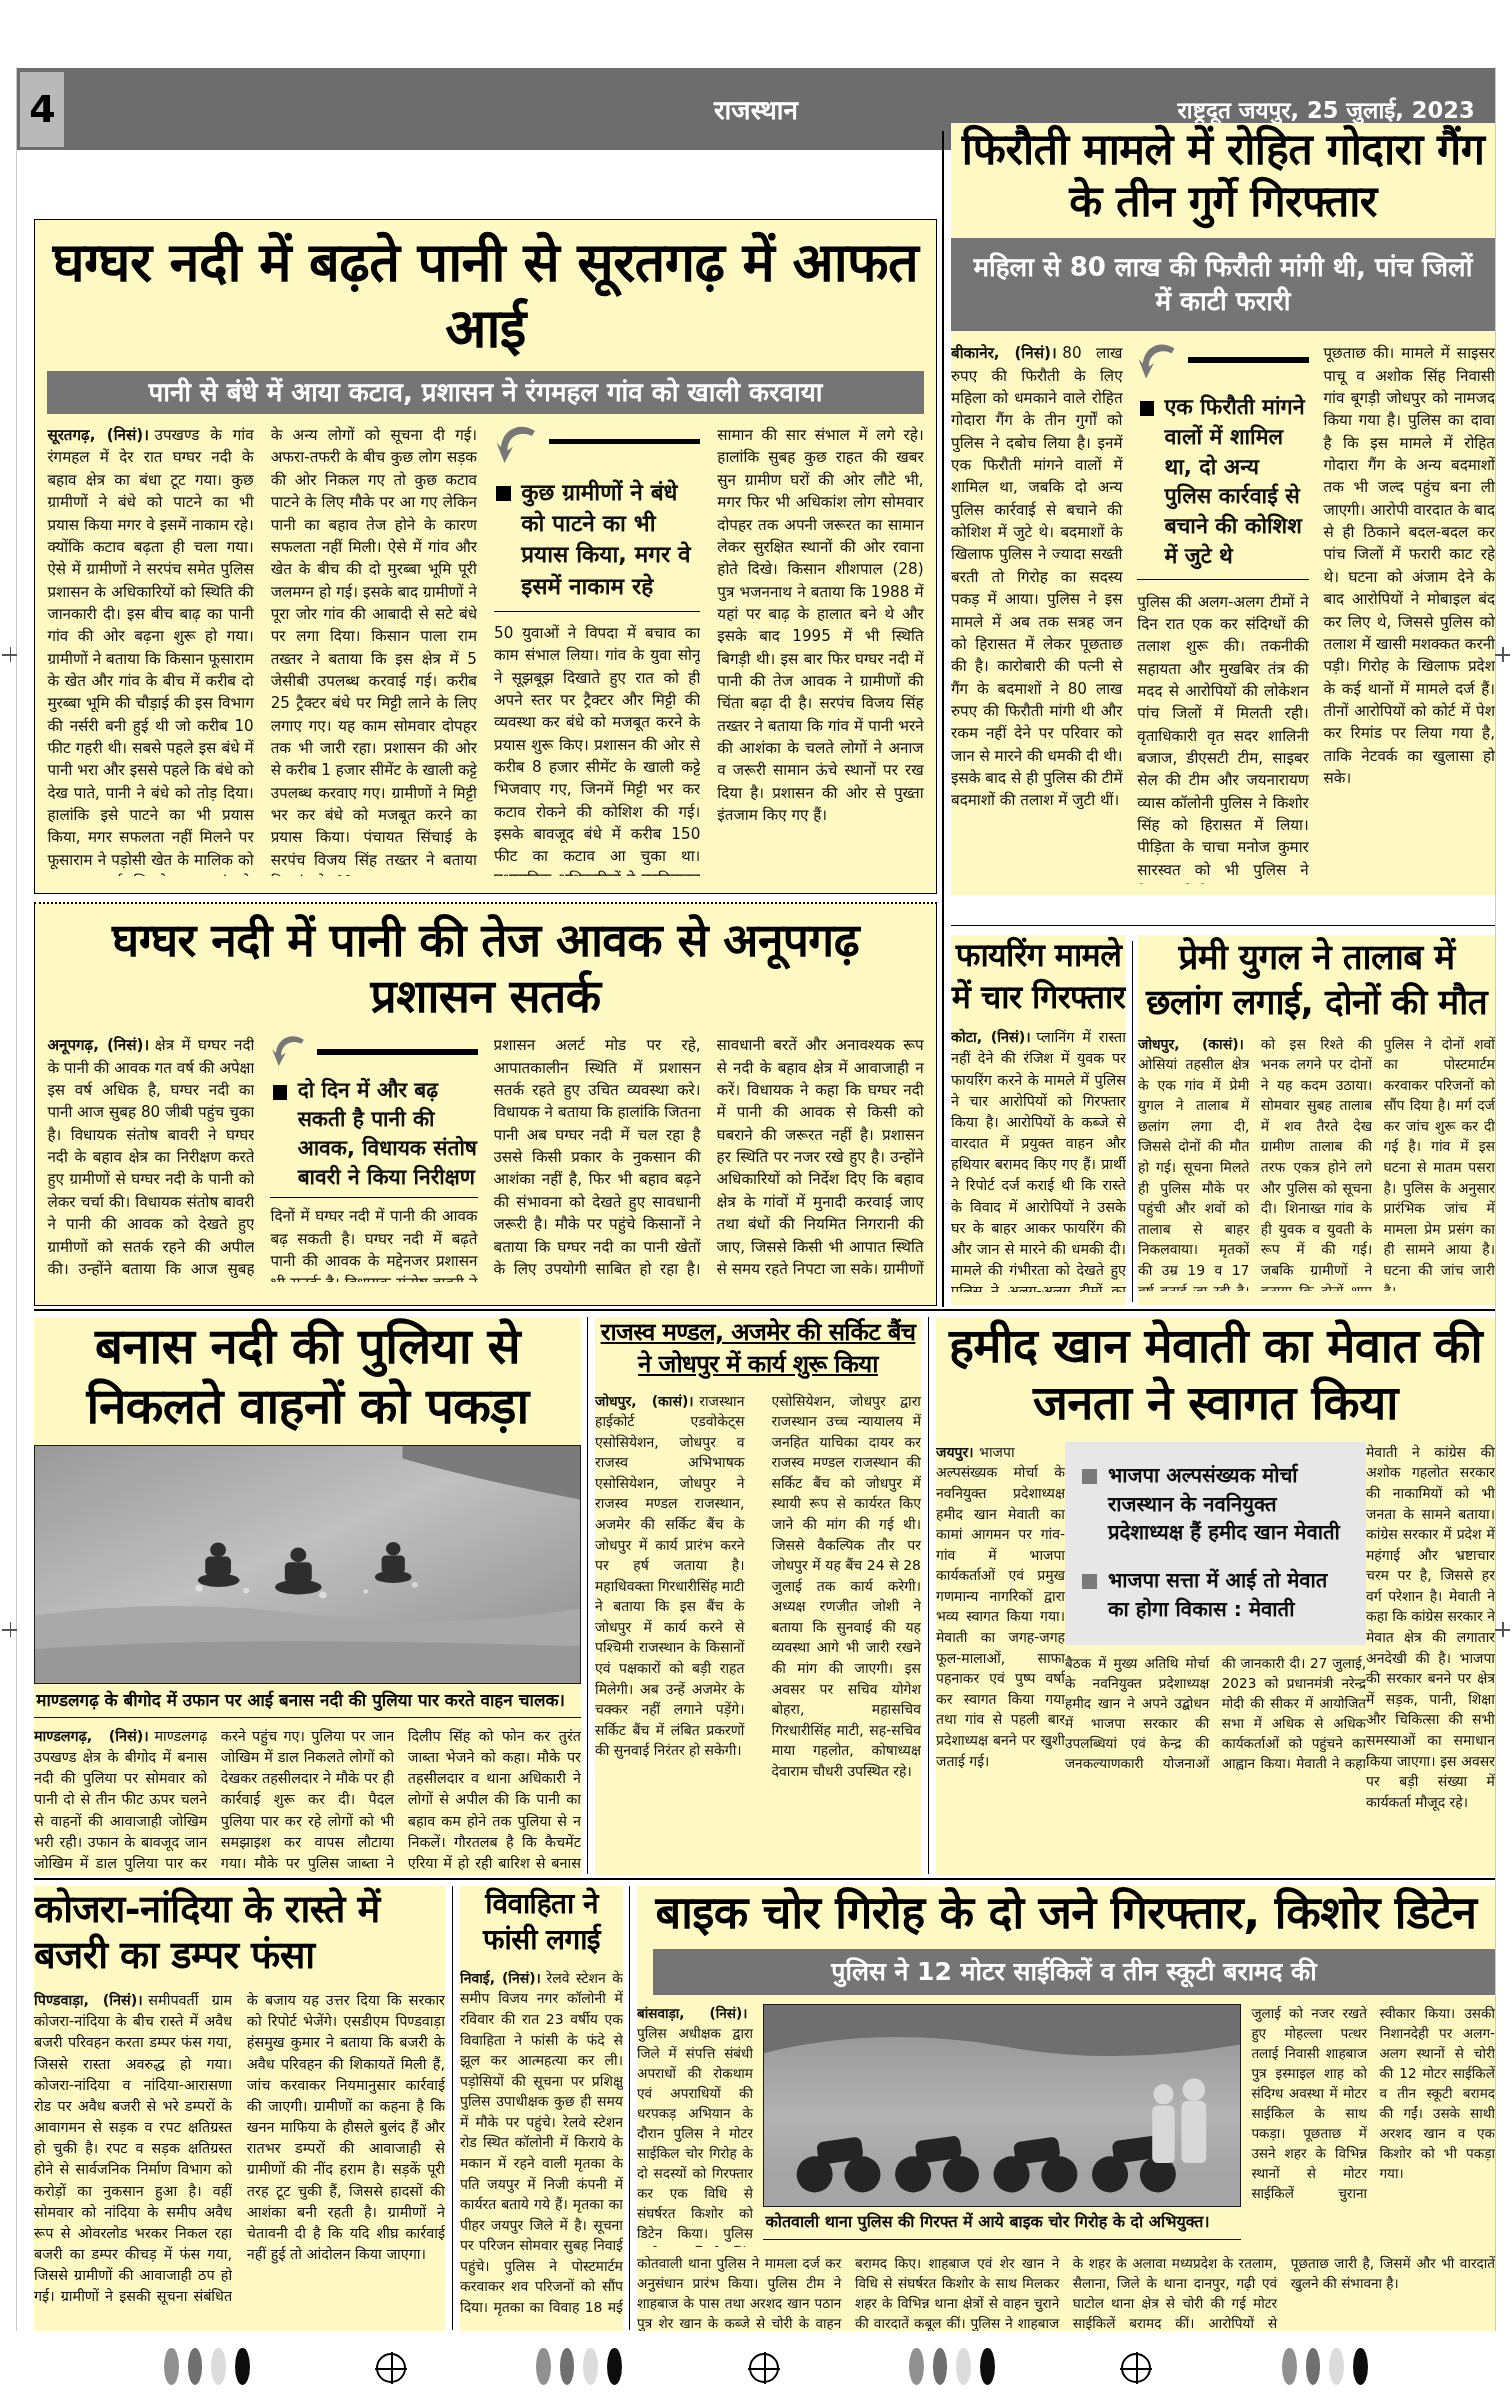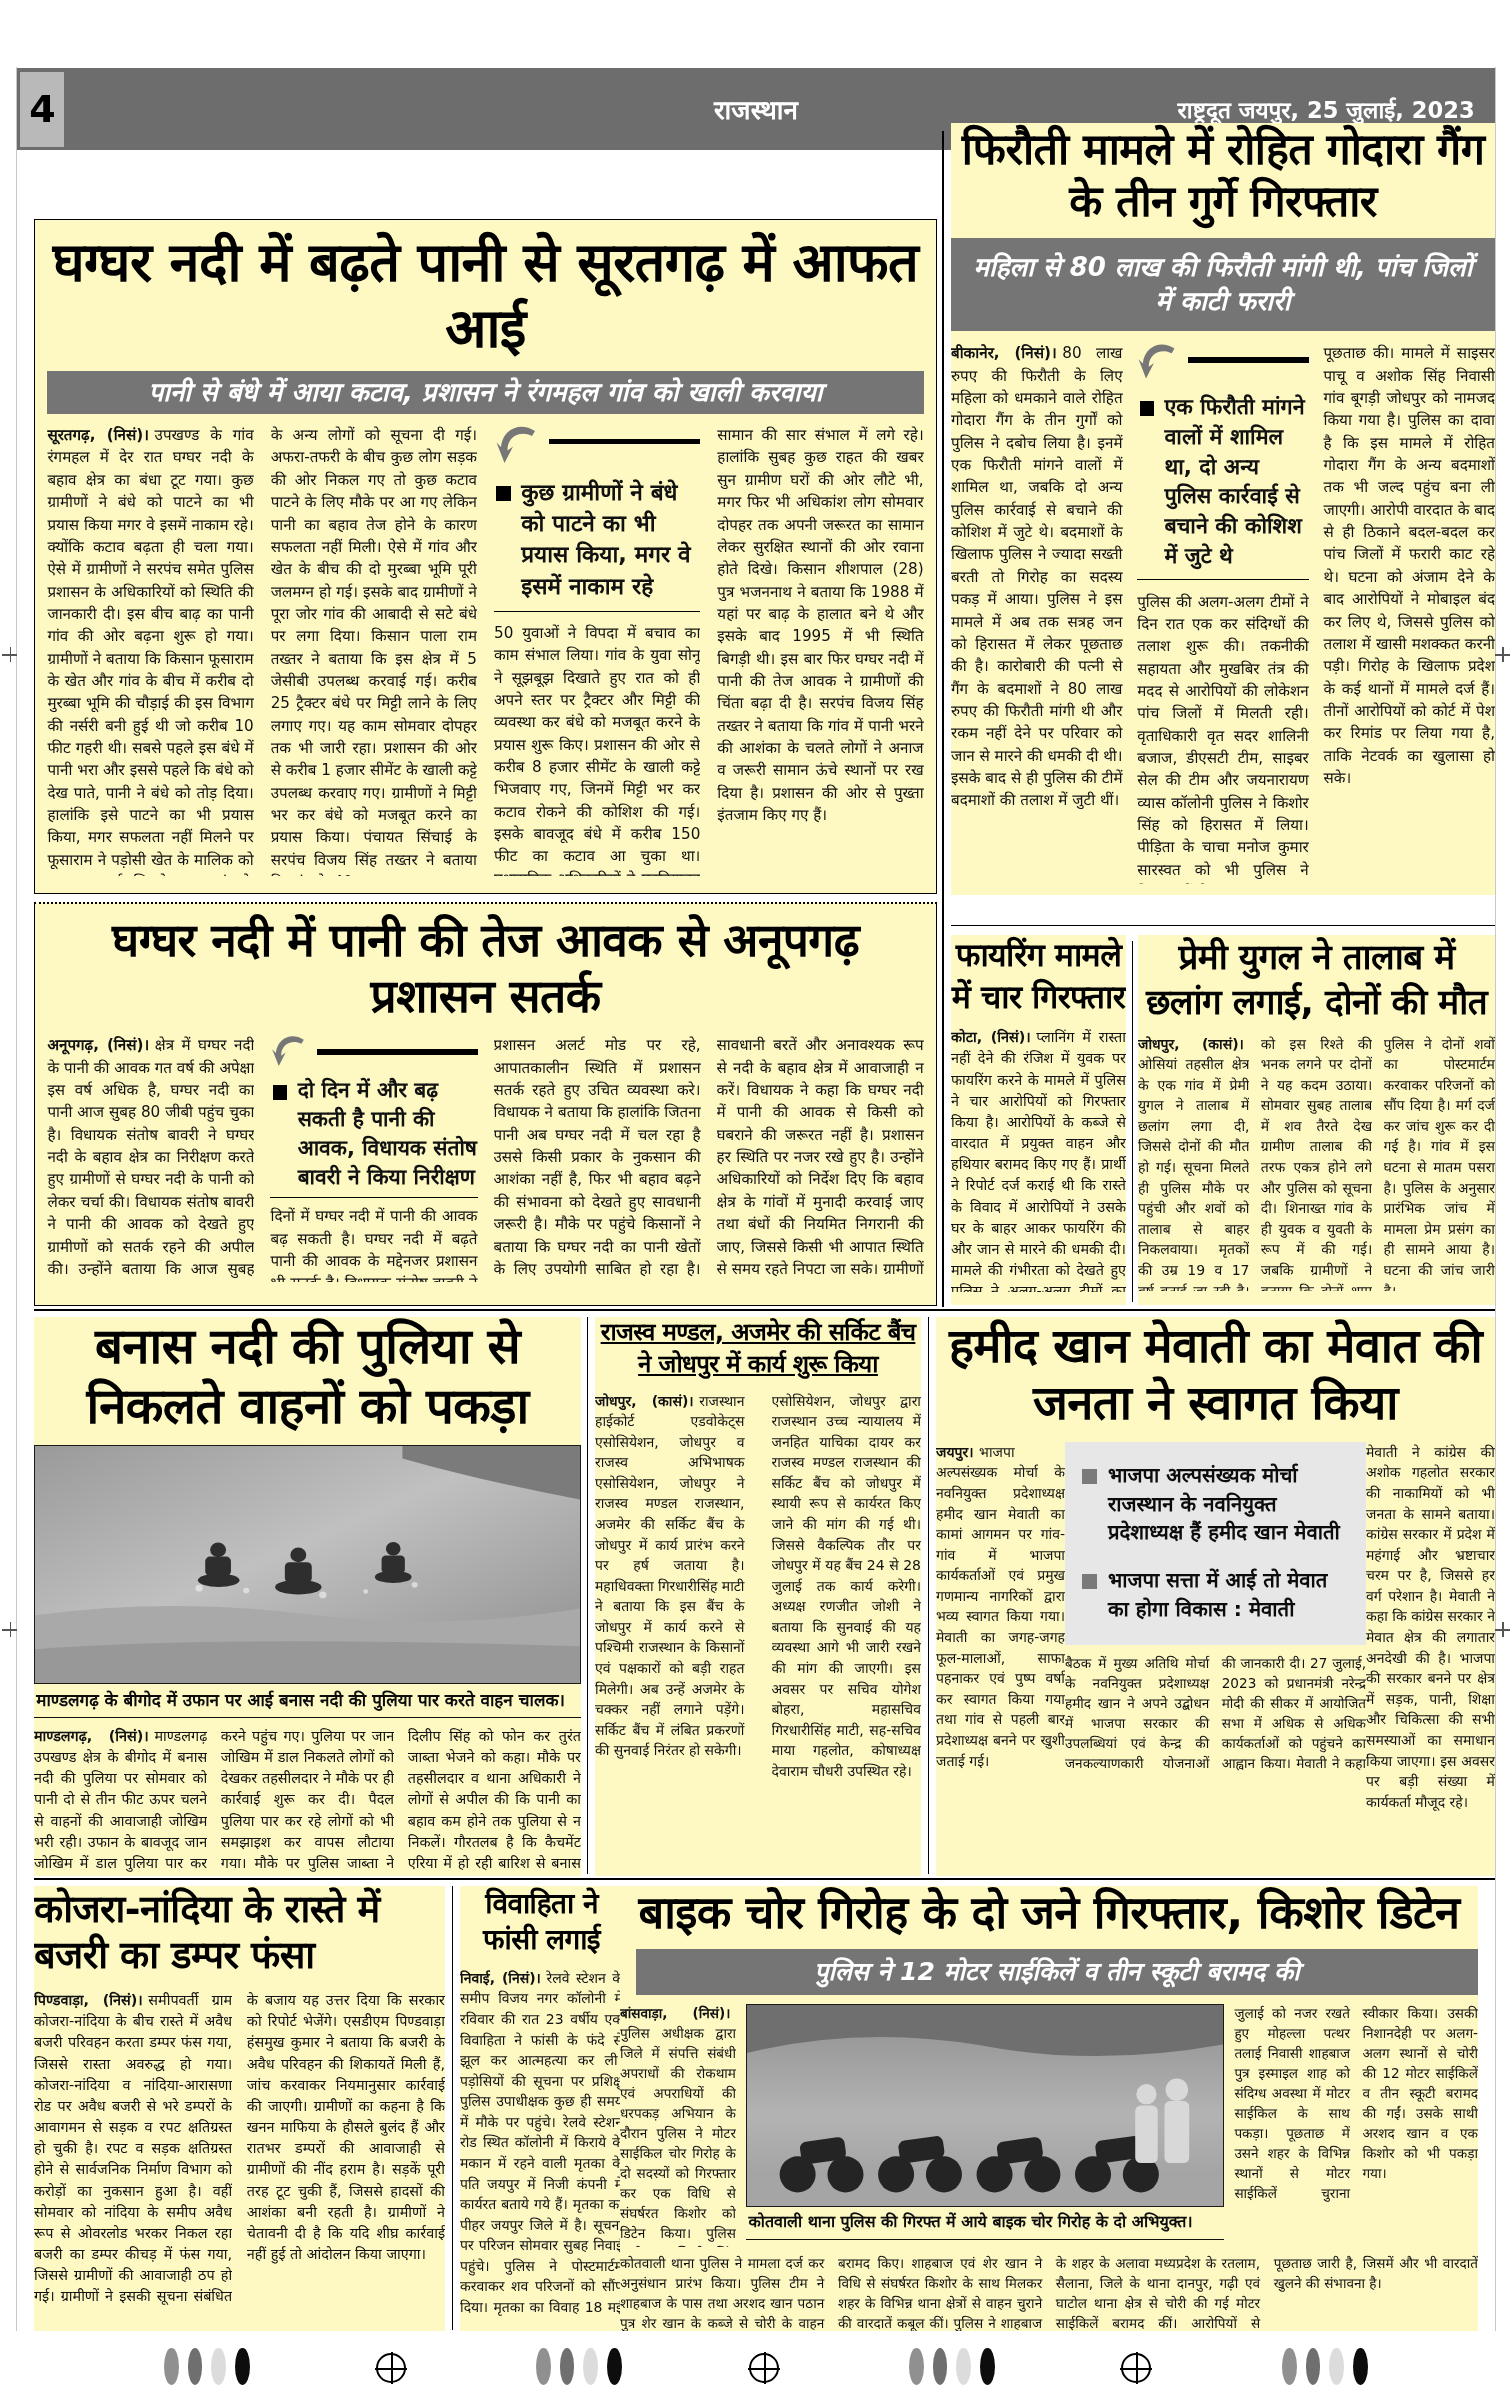--- a/index.html
+++ b/index.html
@@ -10,21 +10,21 @@
   .header-bar{background:#6d6d6d;display:flex;align-items:center;}
   .pagenum{width:44px;height:75px;margin-left:3.4px;background:#b9b9b9;color:#000;
            font-size:38px;font-weight:bold;display:flex;align-items:center;justify-content:center;}
   .section-title{position:absolute;left:50%;transform:translateX(-50%);color:#fff;
                  font-size:26px;font-weight:bold;}
   .masthead{margin-left:auto;color:#fff;font-size:22.6px;font-weight:bold;padding-right:20.3px;}
   
   .art{position:absolute;box-sizing:border-box;overflow:hidden;background:#fef9c3;}
   .hl{font-weight:bold;text-align:center;line-height:1.22;letter-spacing:-0.6px;color:#000;}
   .subbar{background:#757575;color:#fff;font-weight:bold;text-align:center;
-          display:flex;align-items:center;justify-content:center;line-height:1.3;font-style:italic;}
+          display:flex;align-items:center;justify-content:center;line-height:1.3;}
   .bodytext{font-size:15.2px;line-height:1.47;text-align:justify;color:#111;overflow:hidden;}
   .dateline{font-weight:bold;margin-right:5.6px;}
   .colrow{display:flex;}
   .colrow > .col{flex:1;overflow:hidden;}
   
   .pull{border-bottom:1.7px solid #000;padding-bottom:9px;margin-bottom:10.2px;}
   .pull-top{display:flex;align-items:flex-start;margin-bottom:8px;}
   .pull-top svg{flex:0 0 auto;}
   .pull-bar{flex:1;height:5.6px;background:#000;margin-top:14.7px;margin-left:3.4px;}
   .pull-main{display:flex;align-items:flex-start;}
@@ -297,21 +297,21 @@
 
   <div class="art" style="left:460px;top:1886px;width:163px;height:445px;">
     <div class="hl" style="font-size:28px;line-height:1.3;">विवाहिता ने फांसी लगाई</div>
     <div class="bodytext" style="margin-top:9px;font-size:14px;height:350px;">
       <b class="dateline">निवाई, (निसं)।</b><span>रेलवे स्टेशन के समीप विजय नगर कॉलोनी में रविवार की रात 23 वर्षीय एक विवाहिता ने फांसी के फंदे से झूल कर आत्महत्या कर ली। पड़ोसियों की सूचना पर प्रशिक्षु पुलिस उपाधीक्षक कुछ ही समय में मौके पर पहुंचे। रेलवे स्टेशन रोड स्थित कॉलोनी में किराये के मकान में रहने वाली मृतका के पति जयपुर में निजी कंपनी में कार्यरत बताये गये हैं। मृतका का पीहर जयपुर जिले में है। सूचना पर परिजन सोमवार सुबह निवाई पहुंचे। पुलिस ने पोस्टमार्टम करवाकर शव परिजनों को सौंप दिया। मृतका का विवाह 18 मई 2019 को हुआ था।</span>
     </div>
   </div>
 
   <div class="rule" style="left:629px;top:1886px;width:1.1px;height:444px;"></div>
 
-  <div class="art" style="left:620px;top:1886px;width:858px;height:445px;">
+  <div class="art" style="left:637px;top:1886px;width:858px;height:445px;">
     <div class="hl" style="font-size:45px;">बाइक चोर गिरोह के दो जने गिरफ्तार, किशोर डिटेन</div>
     <div class="subbar" style="height:46px;font-size:25px;margin:8px 0 0 16px;">पुलिस ने 12 मोटर साईकिलें व तीन स्कूटी बरामद की</div>
     <div class="colrow" style="gap:10.2px;margin-top:9px;height:243px;">
       <div class="col bodytext" style="flex:0 0 116px;font-size:13.6px;">
         <b class="dateline">बांसवाड़ा, (निसं)।</b><span>पुलिस अधीक्षक द्वारा जिले में संपत्ति संबंधी अपराधों की रोकथाम एवं अपराधियों की धरपकड़ अभियान के दौरान पुलिस ने मोटर साईकिल चोर गिरोह के दो सदस्यों को गिरफ्तार कर एक विधि से संघर्षरत किशोर को डिटेन किया। पुलिस अधीक्षक अभिजीत सिंह ने बताया कि अतिरिक्त पुलिस अधीक्षक के सुपर विजन में टीम गठित की गई। एएसपी सिटी ने बताया कि 22</span>
       </div>
       <div class="col" style="flex:0 0 478px;">
         <div class="photo" style="height:201px;">
           <svg viewBox="0 0 846 356" preserveAspectRatio="none">
             <defs>

